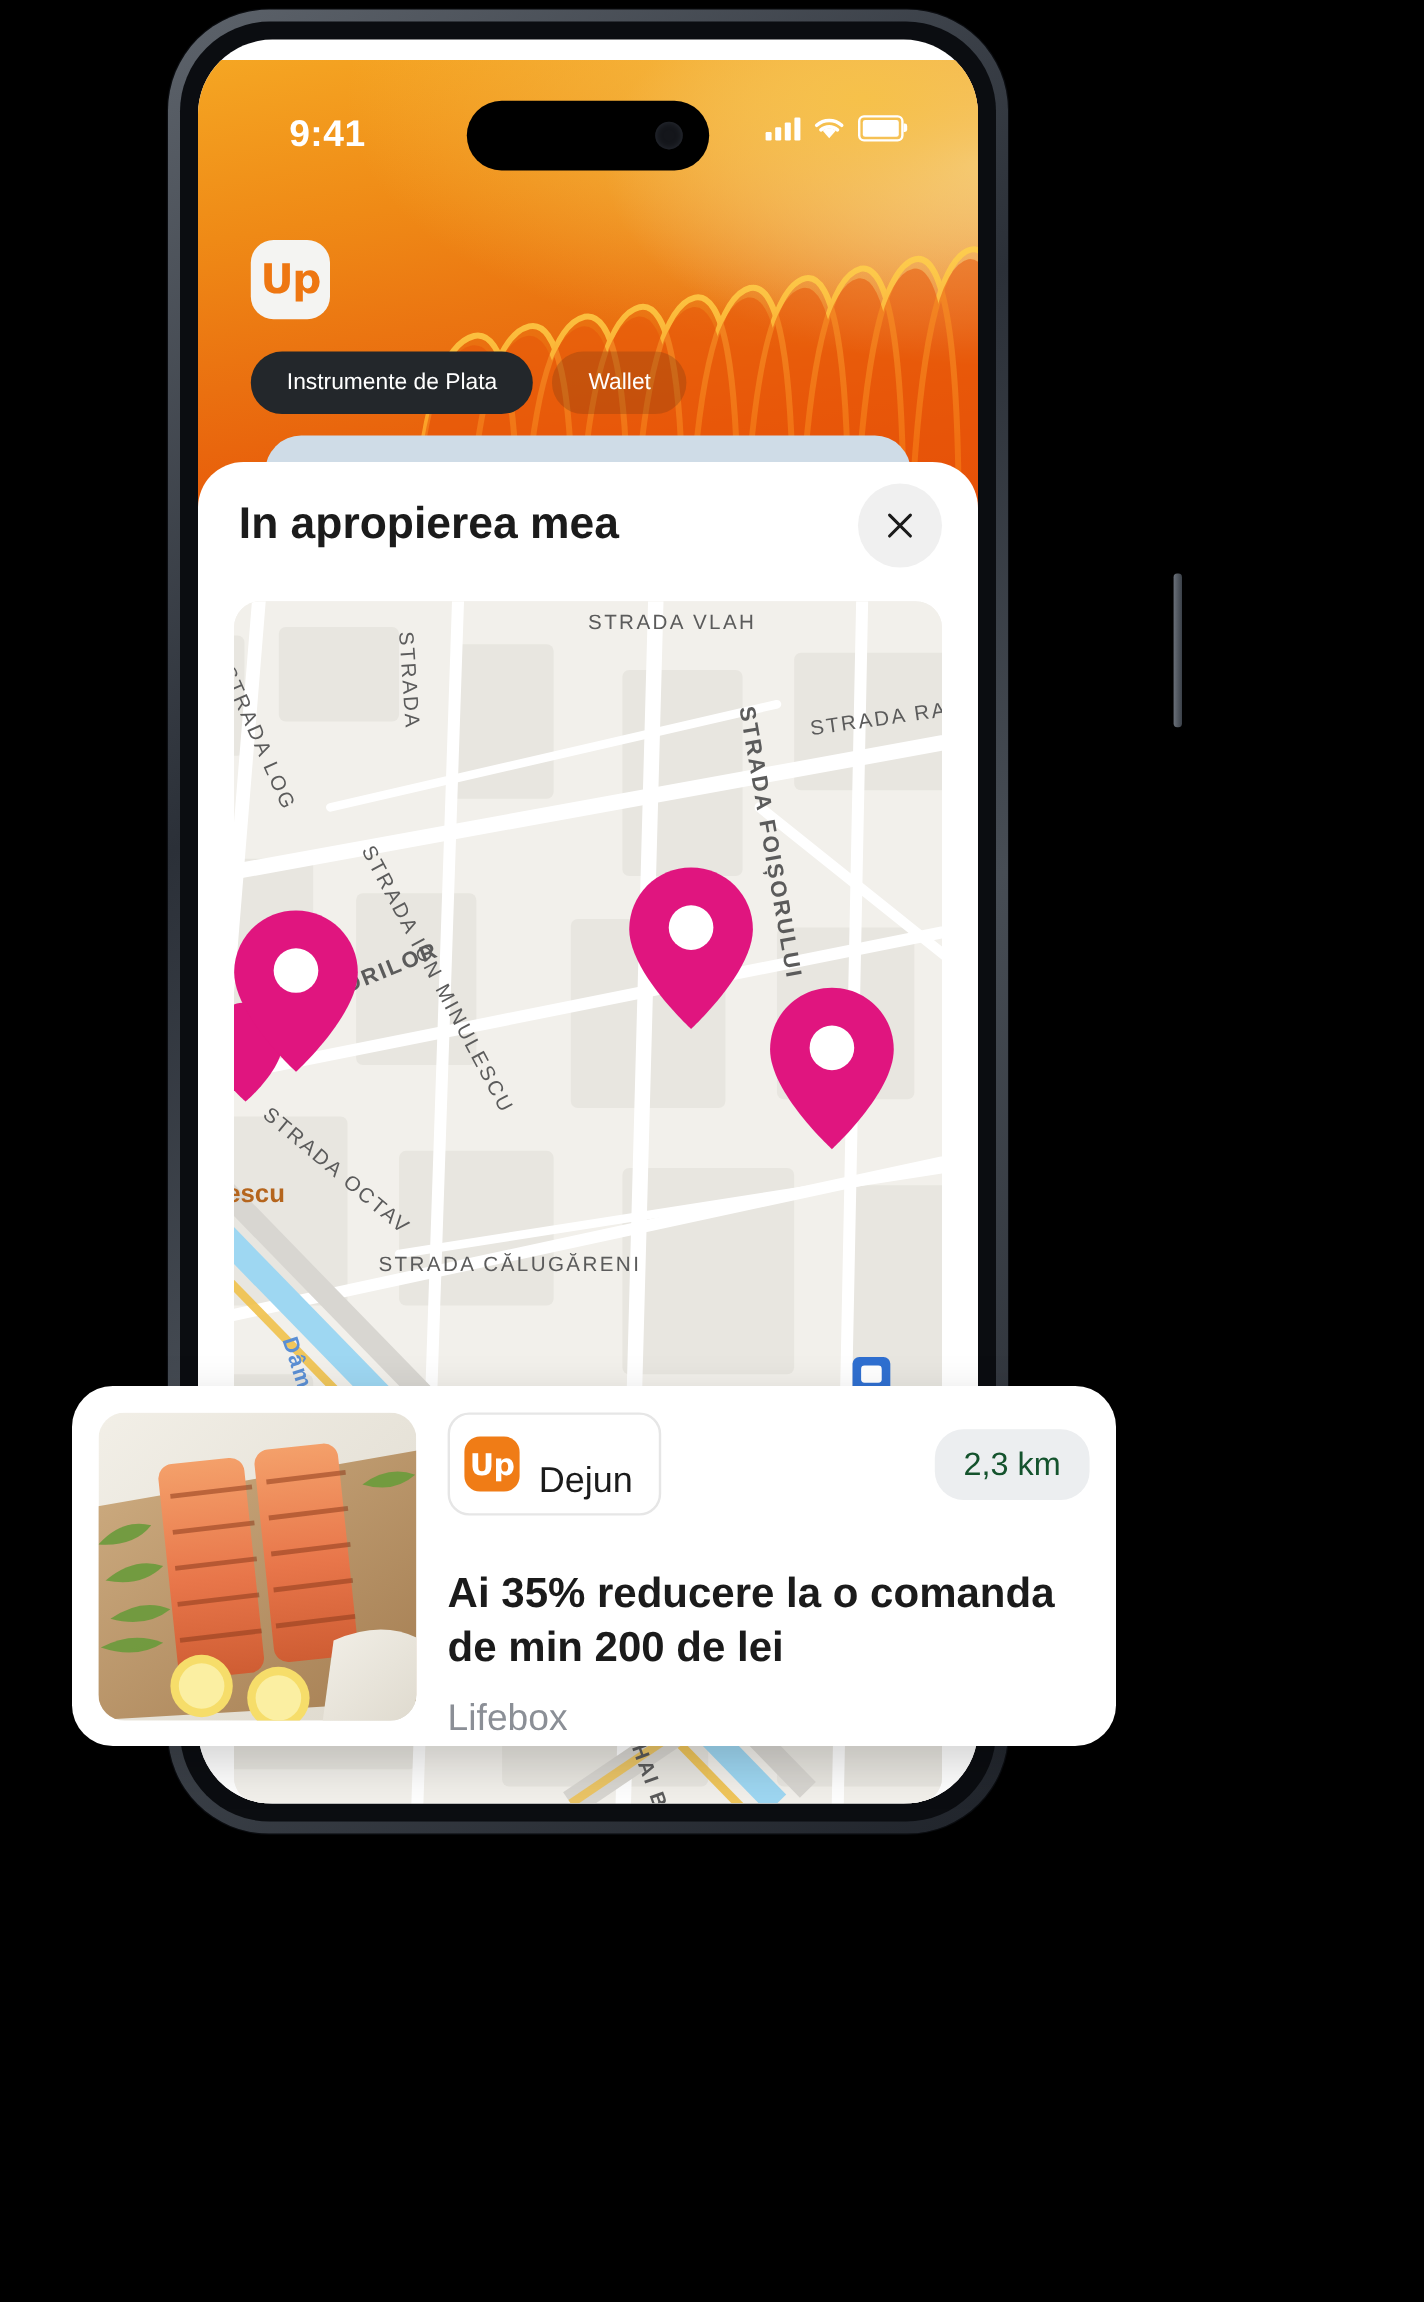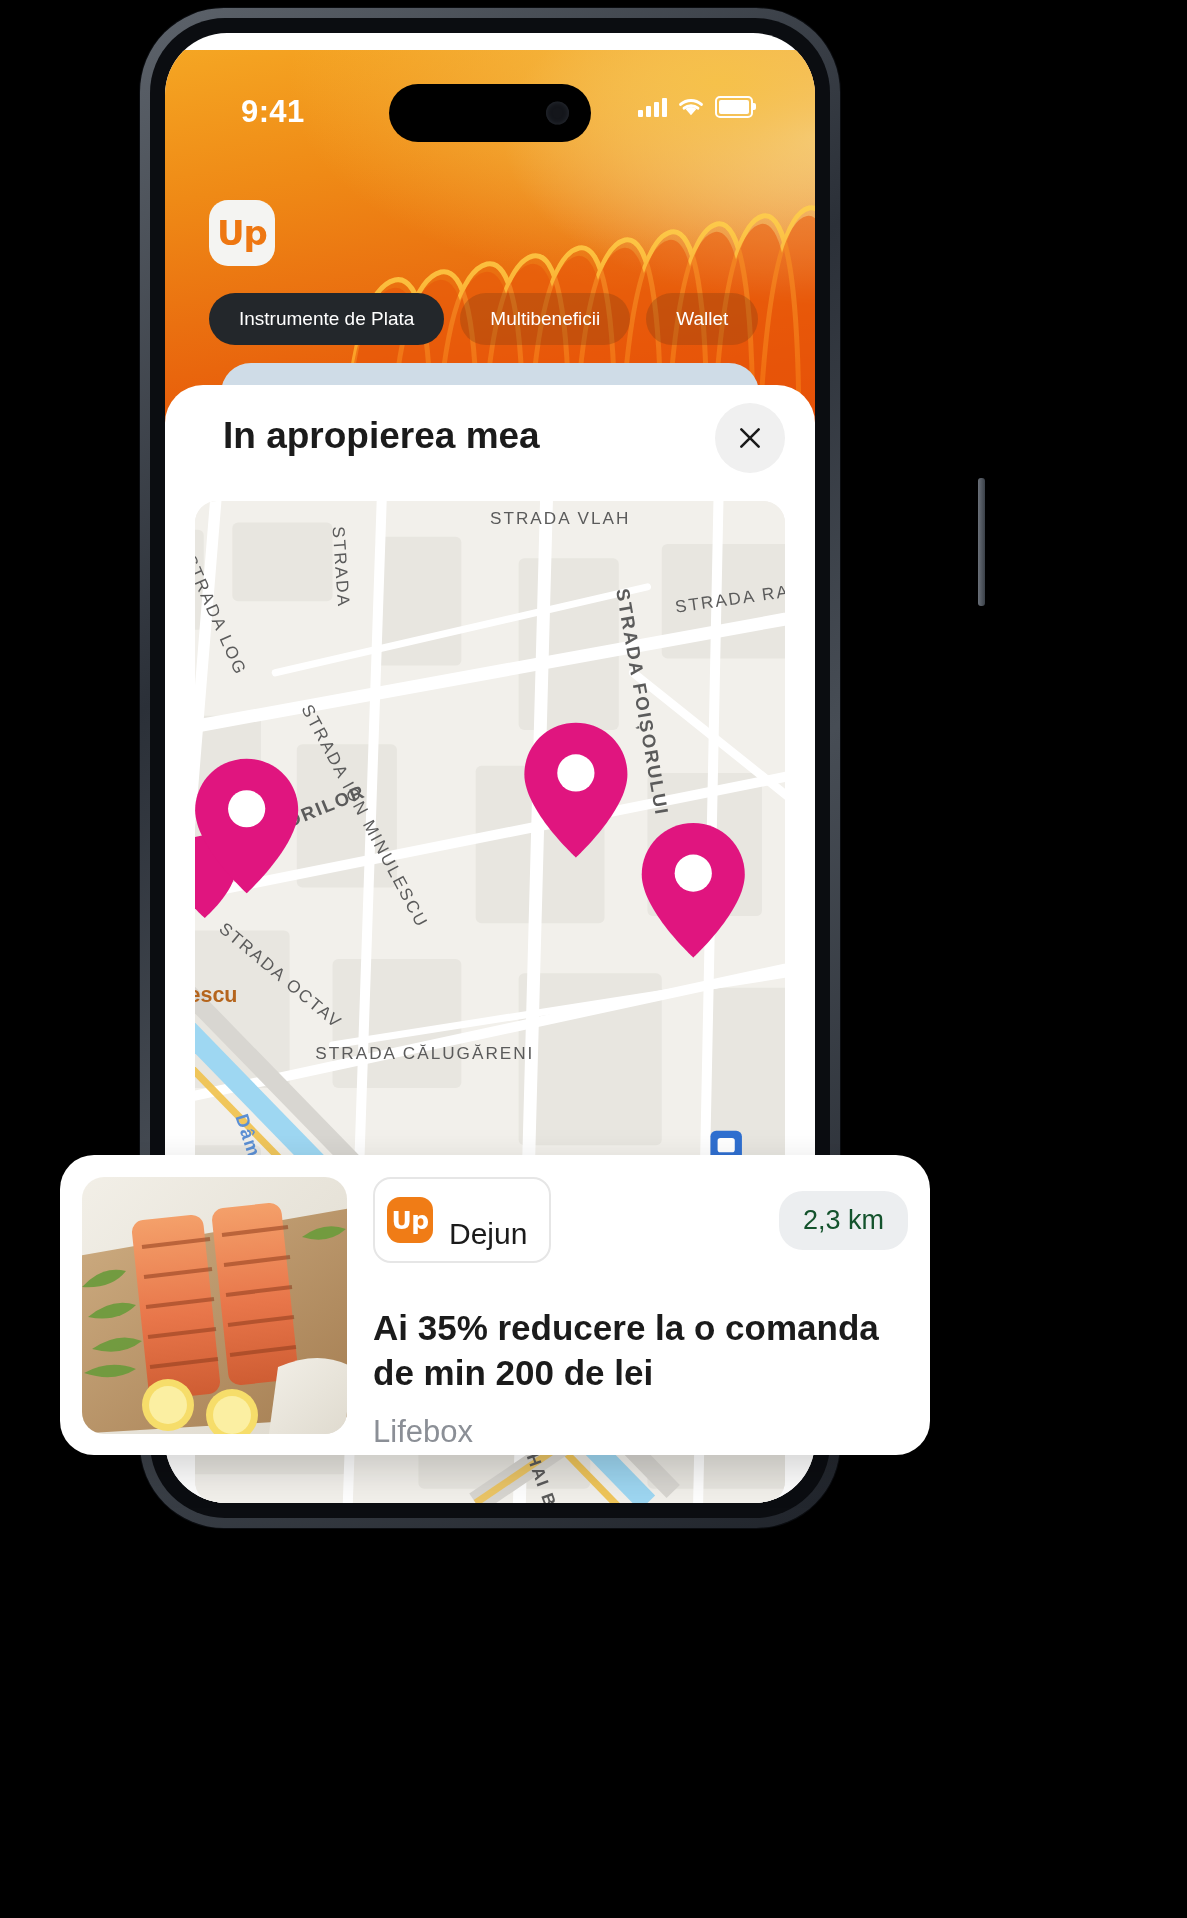--- a/index.html
+++ b/index.html
@@ -61,21 +61,21 @@
   .tab.active{background:#23272b;}
   .tab.inactive{background:rgba(120,60,20,.30);}
 
   
   #peek-card{position:absolute;left:56px;right:56px;top:330px;height:60px;
     background:#cfdce7;border-radius:30px 30px 0 0;}
 
   
   #sheet{position:absolute;left:0;right:0;top:352px;bottom:0;background:#fff;
     border-radius:38px 38px 0 0;}
-  #sheet-head{position:absolute;left:0;right:0;top:0;height:112px;margin-left:24px;}
+  #sheet-head{position:absolute;left:0;right:0;top:0;height:112px;}
   #sheet-title{position:absolute;left:34px;top:30px;font-size:37px;font-weight:700;color:#1b1b1b;}
   #close-btn{position:absolute;right:30px;top:18px;width:70px;height:70px;border-radius:50%;
     background:#f0f0f0;display:flex;align-items:center;justify-content:center;cursor:pointer;}
   #close-btn svg{width:26px;height:26px;}
 
   
   #map{position:absolute;left:30px;right:30px;top:116px;bottom:0;border-radius:22px;
     overflow:hidden;background:#f1efea;}
   #map svg{position:absolute;left:0;top:0;width:100%;height:100%;}
   .mlabel{font-family:"Liberation Sans",sans-serif;fill:#5b5b5b;}
@@ -170,21 +170,20 @@
               </div>
           </div>
         </div>
 
         <div id="app-logo">
           <span>Up</span>
         </div>
 
         <div id="tabs">
           <div class="tab active">Instrumente de Plata</div>
-          <div class="tab inactive">Multibeneficii</div>
           <div class="tab inactive">Wallet</div>
 
         </div>
       </div>
 
       <div id="peek-card"></div>
 
       <div id="sheet">
         <div id="sheet-head">
           <div id="sheet-title">In apropierea mea</div>

